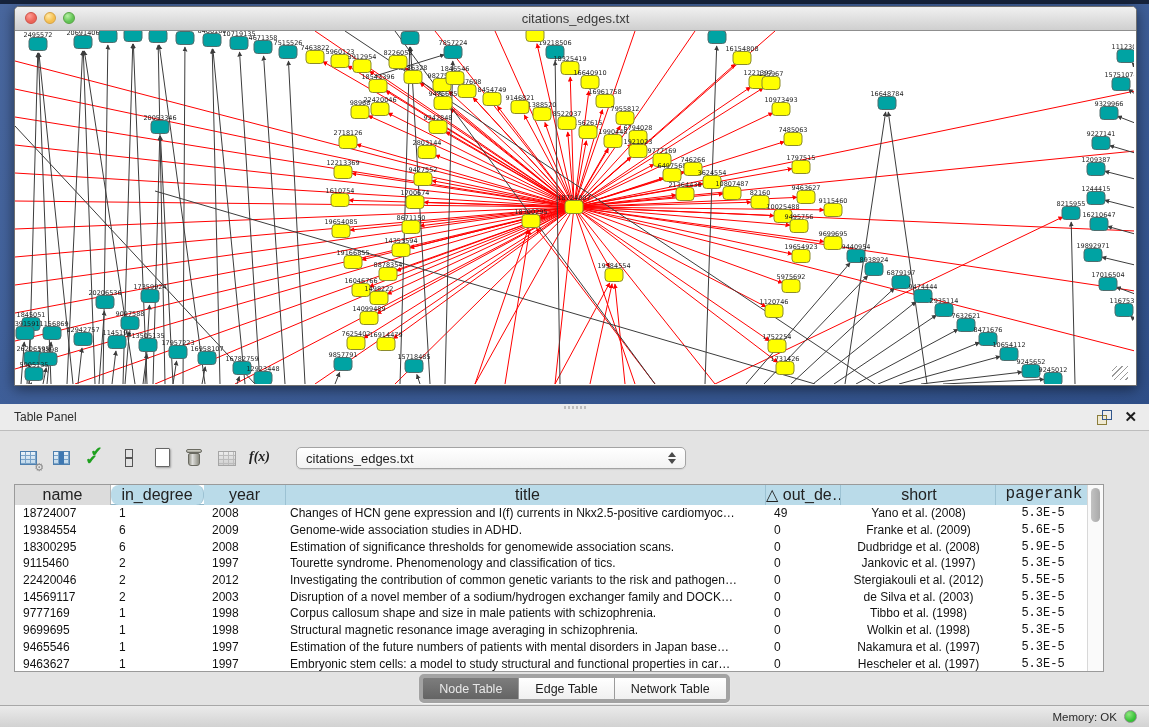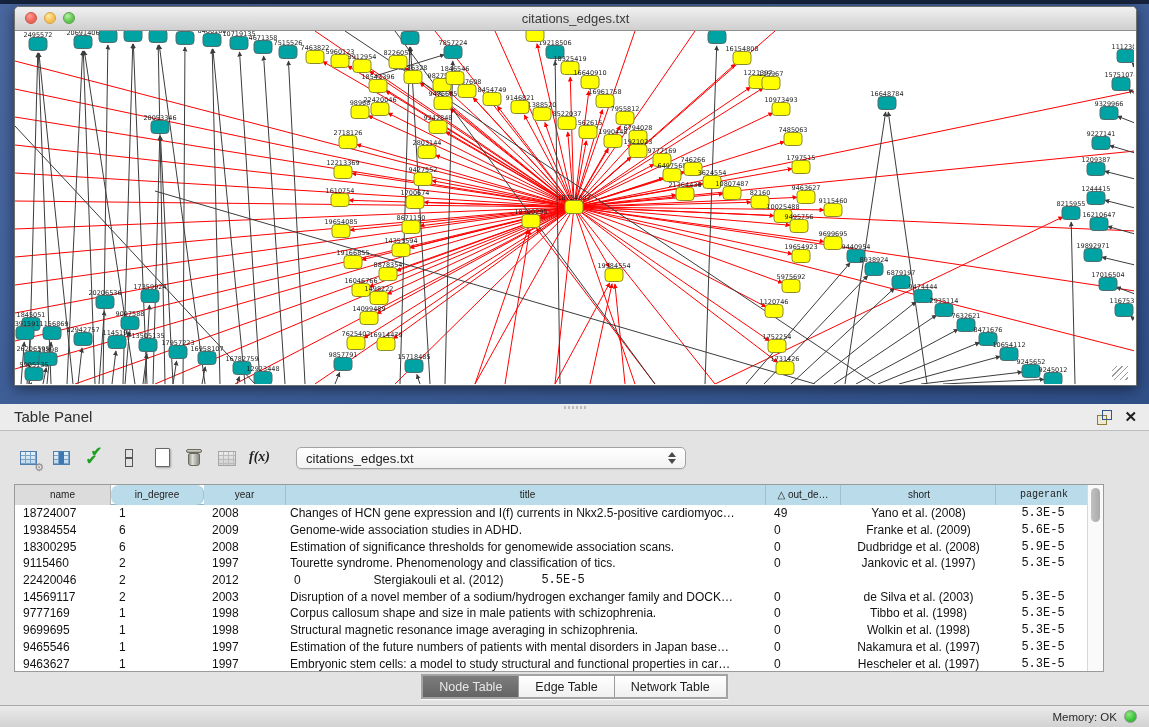--- a/index.html
+++ b/index.html
@@ -30,21 +30,21 @@
   .edge-k{stroke:#3c3c3c;stroke-width:1;}
   .node-y{fill:#ffff00;stroke:#8b8b2e;stroke-width:1;}
   .node-t{fill:#00a3a3;stroke:#4f6d6d;stroke-width:1;}
   .node-label{font-family:"DejaVu Sans",sans-serif;font-size:6.5px;fill:#1c1c1c;text-anchor:middle;}
   .resize-grip{position:absolute;right:6px;bottom:4px;width:16px;height:14px;
     background:repeating-linear-gradient(135deg,transparent 0 3px,#9a9a9a 3px 4px);}
 
   
   .panel-strip{position:absolute;top:404px;left:0;width:1149px;height:27px;background:#ececec;
     border-bottom:1px solid #bdbdbd;box-sizing:border-box;}
-  .panel-strip .panel-title{position:absolute;left:14px;line-height:26px;font-size:15px;color:#2d2d2d;}
+  .panel-strip .panel-title{position:absolute;left:14px;line-height:26px;font-size:12px;color:#2d2d2d;}
   .strip-icons{position:absolute;right:12px;top:0;height:26px;display:flex;align-items:center;gap:12px;}
   .icon-float{position:relative;width:18px;height:16px;}
   .icon-float::after{content:"";position:absolute;left:8px;top:1px;width:8px;height:8px;border:1px solid #31568b;}
   .icon-float::before{content:"";position:absolute;left:3px;top:6px;width:8px;height:8px;border:1px solid #8b7d3a;background:#efe9d2;}
   .icon-close{font-size:15px;font-weight:bold;color:#1d1d1d;line-height:26px;}
   .grip{position:absolute;left:50%;top:2px;width:22px;height:3px;margin-left:-11px;
     background:repeating-linear-gradient(90deg,#bdbdbd 0 2px,transparent 2px 4px);}
 
   .panel-body{position:absolute;top:431px;left:0;width:1149px;height:274px;background:#e3e3e3;}
   .toolbar{position:absolute;top:13px;left:16px;height:28px;display:flex;align-items:center;}
@@ -77,34 +77,34 @@
     background:linear-gradient(#ffffff,#f2f2f2);display:flex;align-items:center;justify-content:space-between;
     padding:0 9px;font-size:13px;color:#1c1c1c;box-shadow:0 1px 1px rgba(0,0,0,.08);}
   .combo-arrows{display:flex;flex-direction:column;gap:2px;}
   .combo-arrows i{display:block;width:0;height:0;border-left:4px solid transparent;border-right:4px solid transparent;}
   .combo-arrows i.up{border-bottom:5px solid #4a4a4a;}
   .combo-arrows i.down{border-top:5px solid #4a4a4a;}
 
   .table-wrap{position:absolute;top:53px;left:14px;width:1090px;height:188px;background:#fff;
     border:1px solid #9a9a9a;box-sizing:border-box;overflow:hidden;}
   .thead{display:flex;height:20px;border-bottom:1px solid #8fb5c7;box-sizing:border-box;width:1075px;}
-  .th{box-sizing:border-box;height:20px;line-height:19px;font-size:10px;color:#222;text-align:center;
+  .th{box-sizing:border-box;height:20px;line-height:19px;font-size:16px;color:#222;text-align:center;
     background:#badbe9;border-right:1px solid #9cc2d3;overflow:hidden;white-space:nowrap;}
   .th:first-child{background:#dcdcdc;border-right:1px solid #b5b5b5;}
   .rows{width:1075px;}
   .tr{display:flex;height:16.7px;align-items:center;}
   .td{box-sizing:border-box;font-size:12px;color:#111;padding:0 2px 0 8px;overflow:hidden;white-space:nowrap;}
   .c0{width:96px;} .c1{width:93px;border-radius:8px;} .c2{width:82px;} .c3{width:480px;padding-left:4px;}
   .c4{width:75px;} .c5{width:155px;text-align:center;padding-left:2px;} .c6{width:94px;text-align:center;padding-left:2px;border-right:none;font-family:Liberation Mono, monospace;}
   .vscroll{position:absolute;right:0;top:0;bottom:0;width:15px;background:#fafafa;border-left:1px solid #d8d8d8;}
   .vthumb{position:absolute;left:3px;top:3px;width:9px;height:34px;border-radius:5px;
     background:linear-gradient(90deg,#c2c2c2,#a9a9a9);}
 
   .tabbar{position:absolute;top:243px;left:0;width:1149px;display:flex;justify-content:center;}
-  .seg{display:flex;border:2px solid #a3a3a3;border-radius:0;overflow:hidden;
+  .seg{display:flex;border:4px solid #a3a3a3;border-radius:5px;overflow:hidden;
     box-shadow:0 1px 1px rgba(255,255,255,.7);}
   .seg button{height:21px;padding:0 16px;font-size:12.5px;border:none;border-right:1px solid #9b9b9b;
     background:linear-gradient(#ffffff,#f0f0f0);color:#1d1d1d;font-family:"Liberation Sans",sans-serif;}
   .seg button:last-child{border-right:none;}
   .seg button.sel{background:linear-gradient(#7d7d7d,#646464);color:#e8e8e8;}
 
   
   .statusbar{position:absolute;bottom:0;left:0;width:1149px;height:22px;
     background:linear-gradient(#ebebeb,#d2d2d2);border-top:1px solid #a8a8a8;box-sizing:border-box;}
   .status-right{position:absolute;right:12px;top:0;height:21px;display:flex;align-items:center;gap:7px;justify-content:flex-end;}
@@ -637,20 +637,21 @@
             <div class="td c2">1997</div>
             <div class="td c3">Tourette syndrome. Phenomenology and classification of tics.</div>
             <div class="td c4">0</div>
             <div class="td c5">Jankovic et al. (1997)</div>
             <div class="td c6">5.3E-5</div>
           </div>
           <div class="tr">
             <div class="td c0">22420046</div>
             <div class="td c1">2</div>
             <div class="td c2">2012</div>
+            <div class="td c3">Investigating the contribution of common genetic variants to the risk and pathogen…</div>
             <div class="td c4">0</div>
             <div class="td c5">Stergiakouli et al. (2012)</div>
             <div class="td c6">5.5E-5</div>
           </div>
           <div class="tr">
             <div class="td c0">14569117</div>
             <div class="td c1">2</div>
             <div class="td c2">2003</div>
             <div class="td c3">Disruption of a novel member of a sodium/hydrogen exchanger family and DOCK…</div>
             <div class="td c4">0</div>

